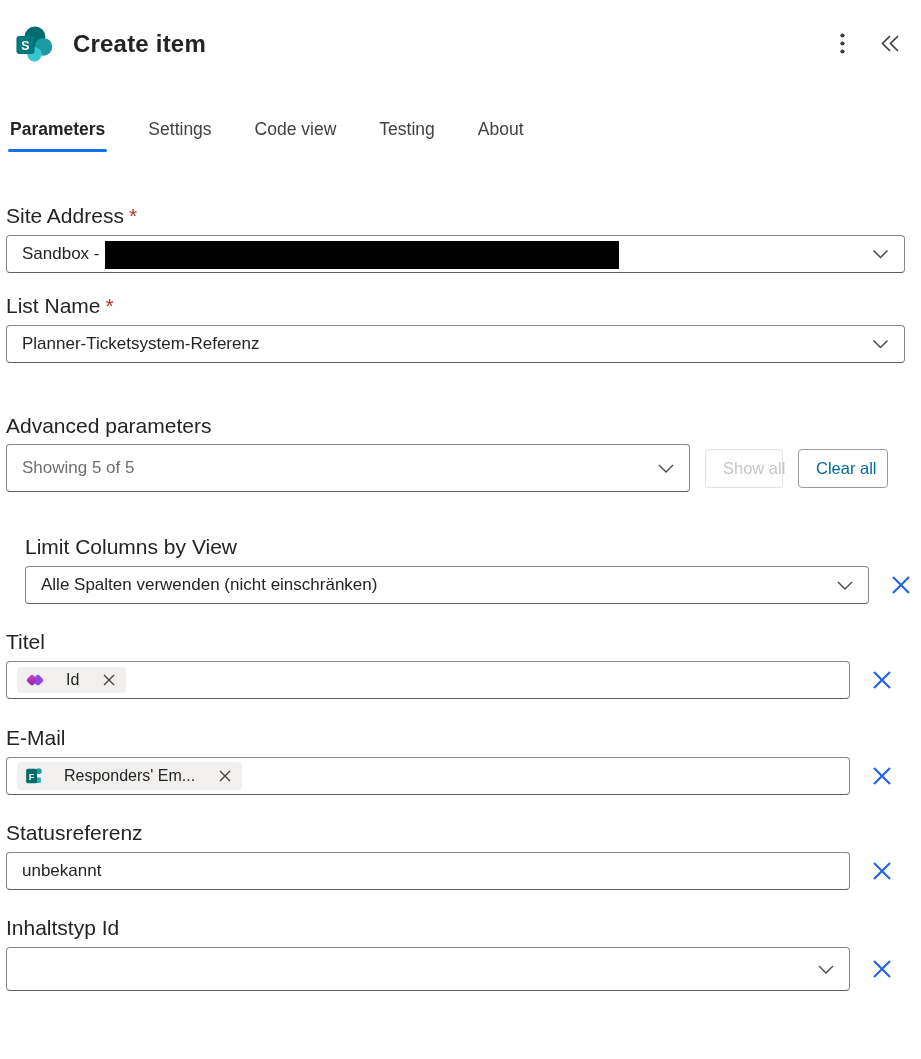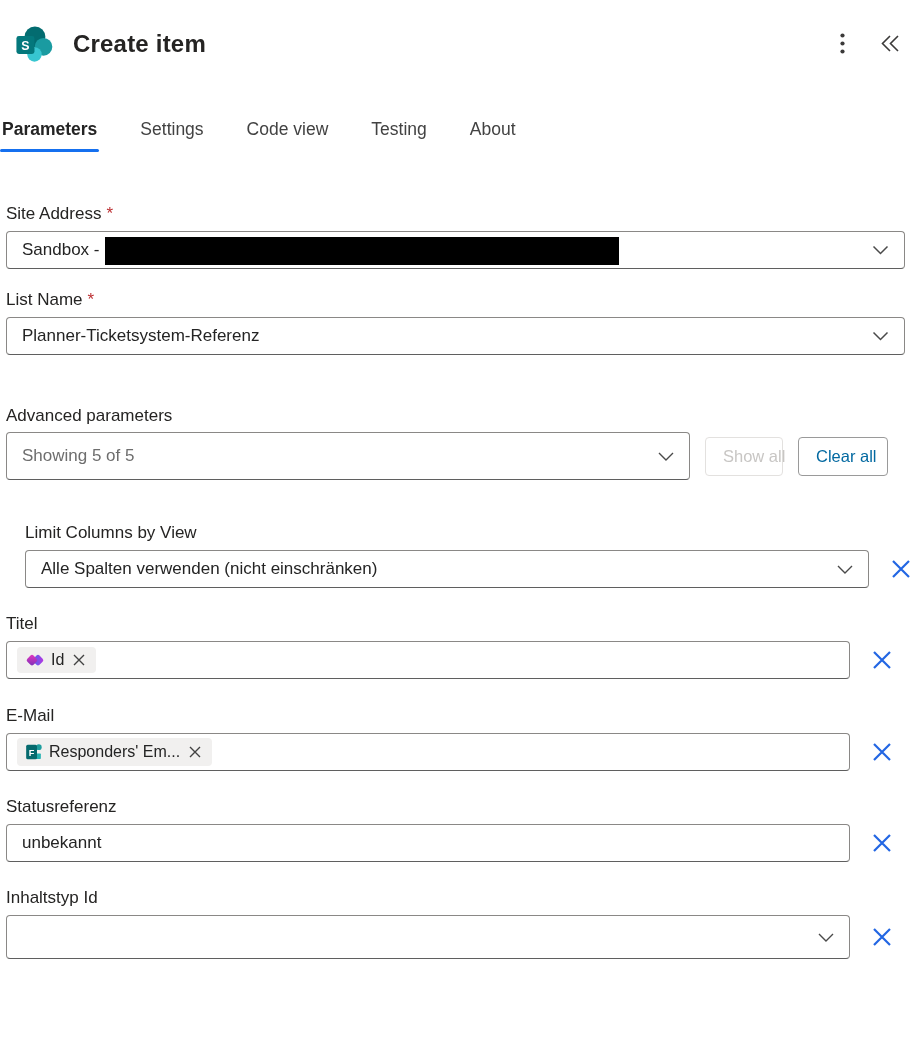--- a/index.html
+++ b/index.html
@@ -13,31 +13,31 @@
 
   
   .header { display:flex; justify-content:space-between; align-items:flex-start; padding:25px 16px 0 14px; }
   .header-left { display:flex; align-items:center; gap:19px; }
   .app-icon { width:40px; height:38px; display:inline-flex; }
   .title { font-size:24px; font-weight:700; color:#252423; letter-spacing:.2px; }
   .header-right { display:flex; align-items:center; gap:26px; padding-top:4px; }
   .icon-btn { background:none; border:none; cursor:pointer; padding:4px; display:inline-flex; align-items:center; }
 
   
-  .tabs { display:flex; margin-top:56px; }
+  .tabs { display:flex; margin-top:56px; padding-left:8px; }
   .tab { position:relative; font-size:17.5px; color:#424242; padding:0 2px 18px 2px; margin-right:39px; cursor:pointer; }
   .tab.active { color:#242424; font-weight:700; }
   .tab.active::after {
     content:""; position:absolute; left:0; right:0; bottom:6px; height:3px;
     border-radius:2px; background:var(--c-accent,#1570EF);
   }
 
   
   main { padding-left:6px; }
-  .flabel { font-size:17px; color:#252423; margin-bottom:7px; }
+  .flabel { font-size:21px; color:#252423; margin-bottom:7px; }
   .req { color:var(--c-required,#BC2F32); margin-left:5px; }
 
   .field {
     display:flex; align-items:center;
     height:38px; padding:0 15px;
     border:1px solid var(--c-border,#8A8886);
     border-bottom-color:#5f5f5f;
     border-radius:4px; background:#fff;
     font-size:17px; color:#242424;
   }
@@ -70,21 +70,21 @@
   .btn.disabled { color:#c8c6c4; border-color:#e3e1df; cursor:default; }
   .btn-show { width:78px; }
   .btn-clear { width:90px; }
 
   
   .row { display:flex; align-items:center; }
   .xbtn { background:none; border:none; cursor:pointer; margin-left:18px; padding:2px; display:inline-flex; }
 
   
   .chip {
-    display:inline-flex; align-items:center; gap:5px;
+    display:inline-flex; align-items:center; gap:20px;
     background:#f1f0ef; border-radius:4px;
     padding:4px 9px 4px 7px; margin-left:-5px;
     font-size:16px; color:#242424; cursor:default;
   }
   .chip-x { background:none; border:none; cursor:pointer; display:inline-flex; padding:1px; margin-left:2px; }
 
   .muted { color:var(--c-muted,#6e6e6e); }
 </style>
 </head>
 <body>

